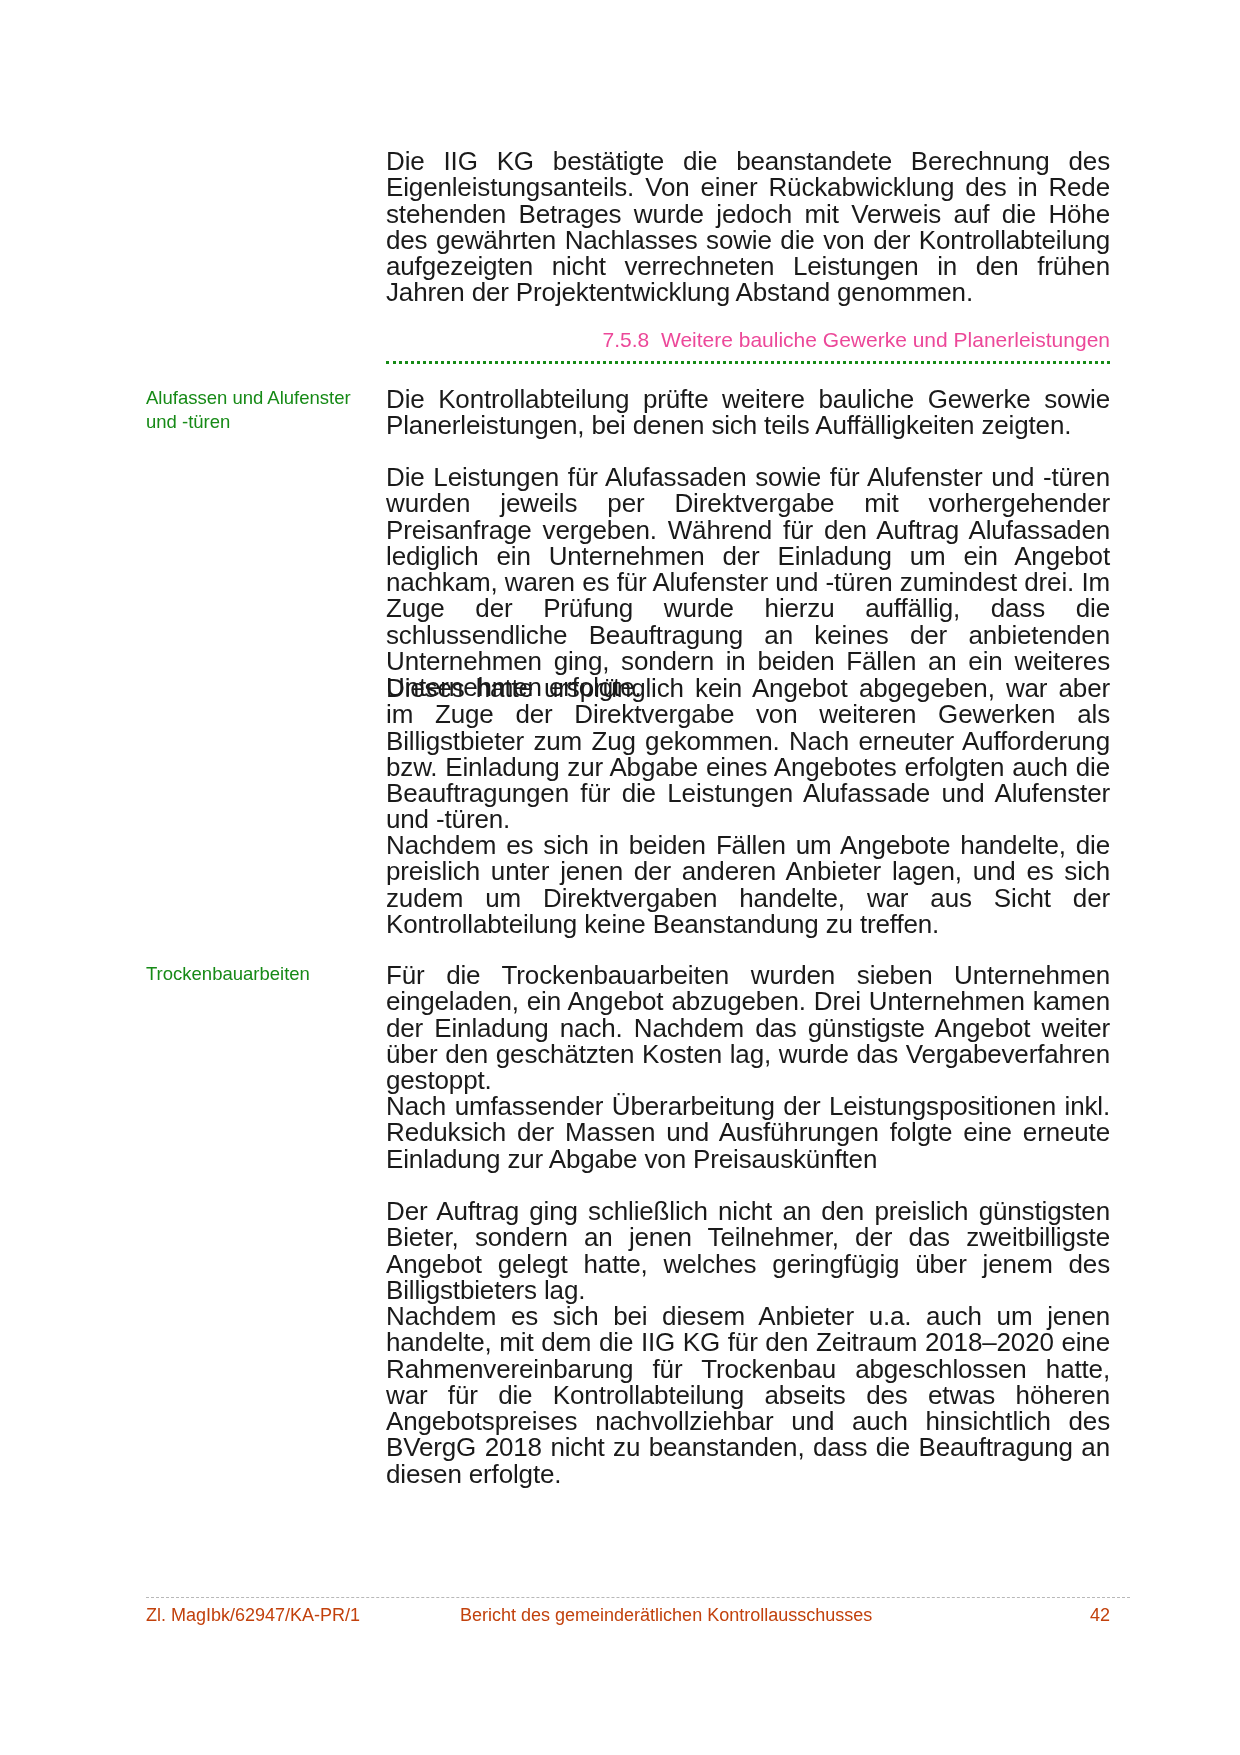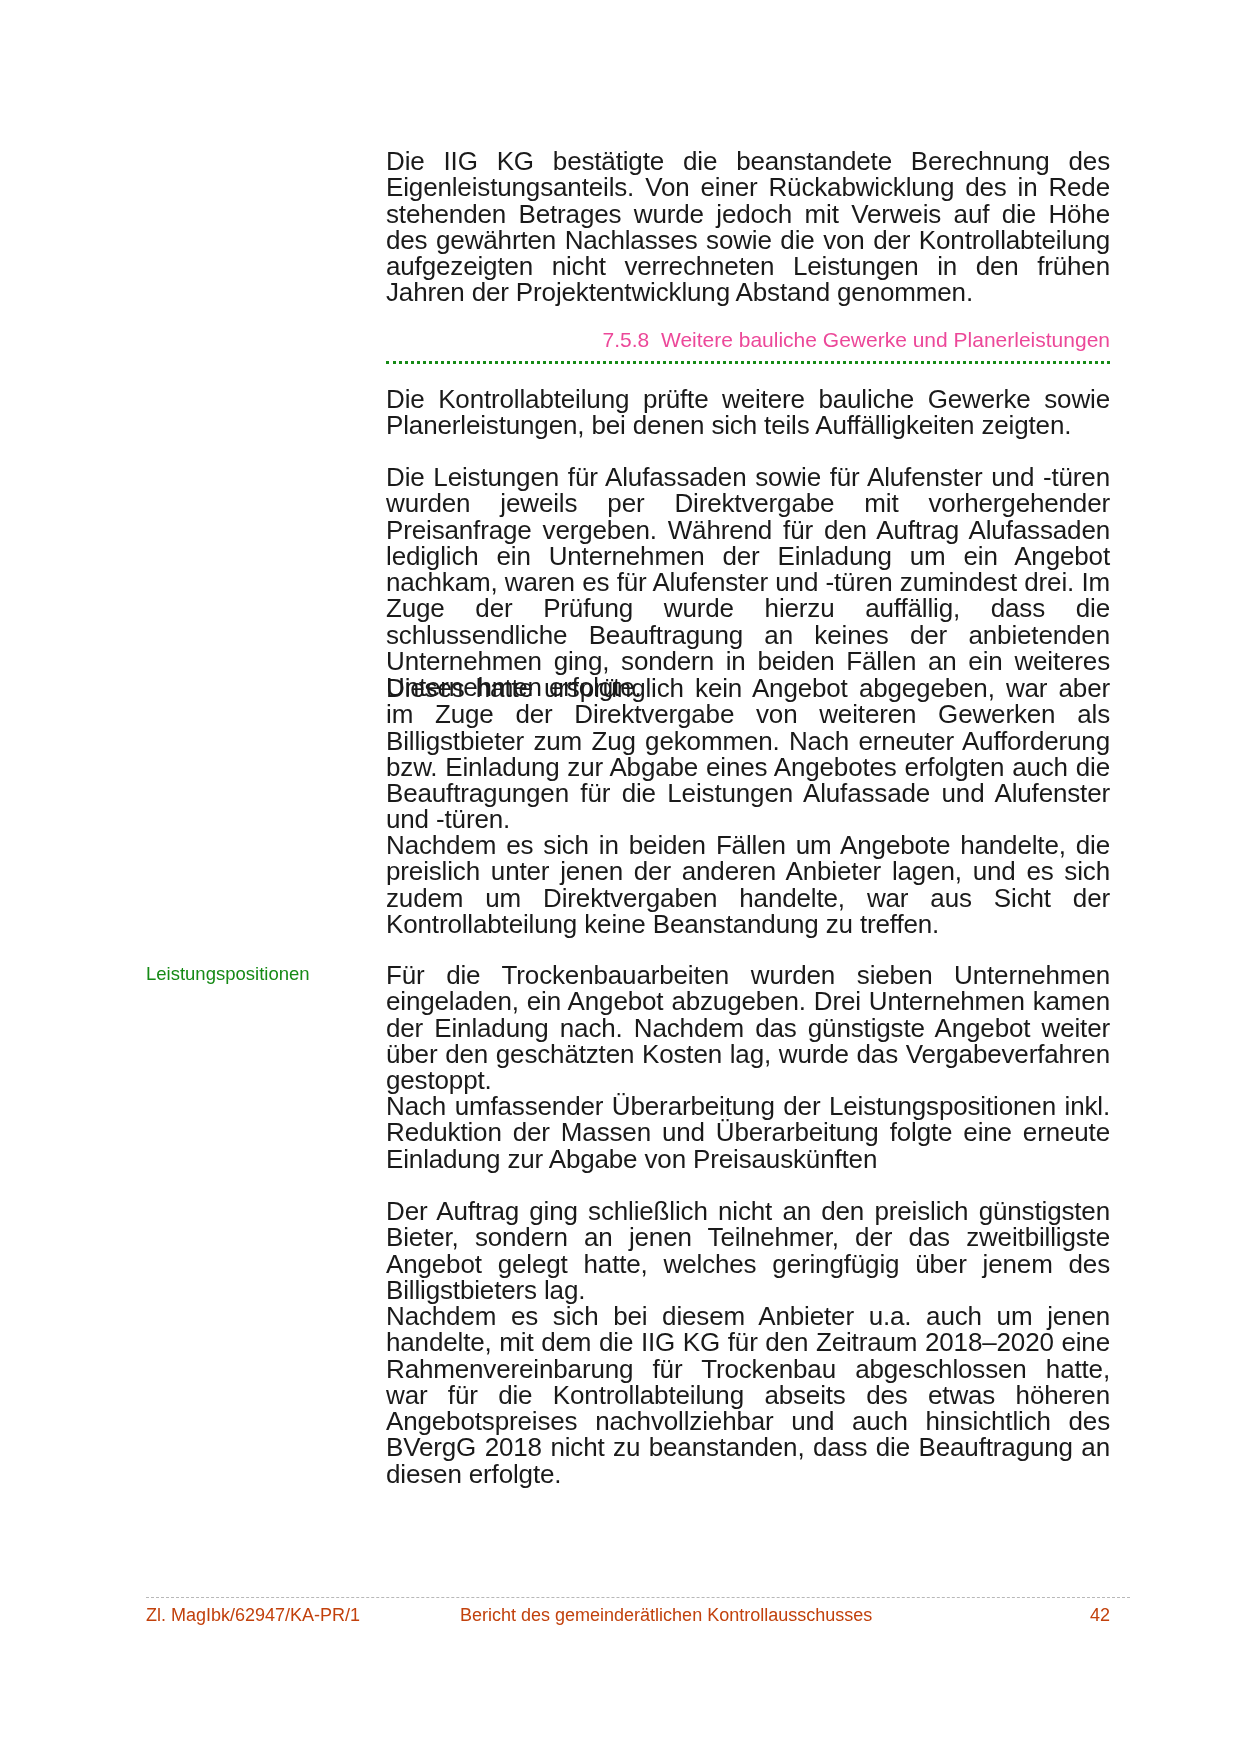--- a/index.html
+++ b/index.html
@@ -25,32 +25,33 @@
 
 <div class="page">
 
   <p class="para body-col" style="top:148px;">Die IIG KG bestätigte die beanstandete Berechnung des Eigenleistungs­anteils. Von einer Rückabwicklung des in Rede stehenden Betrages wurde jedoch mit Verweis auf die Höhe des gewährten Nachlasses sowie die von der Kontrollabteilung aufgezeigten nicht verrechneten Leistungen in den frühen Jahren der Projektentwicklung Abstand genommen.</p>
 
   <div class="heading-wrap">
     <h2 class="heading">7.5.8  Weitere bauliche Gewerke und Planerleistungen</h2>
     <div class="heading-rule"></div>
   </div>
 
+  <p class="margin-note" style="top:386px;">Alufassen und Alufenster und -türen</p>
   <p class="para body-col" style="top:386px;">Die Kontrollabteilung prüfte weitere bauliche Gewerke sowie Planer­leistungen, bei denen sich teils Auffälligkeiten zeigten.</p>
 
   <p class="para body-col" style="top:464px;">Die Leistungen für Alufassaden sowie für Alufenster und -türen wurden jeweils per Direktvergabe mit vorhergehender Preisanfrage vergeben. Während für den Auftrag Alufassaden lediglich ein Unternehmen der Einladung um ein Angebot nachkam, waren es für Alufenster und -türen zumindest drei. Im Zuge der Prüfung wurde hierzu auffällig, dass die schlussendliche Beauftragung an keines der anbietenden Unternehmen ging, sondern in beiden Fällen an ein weiteres Unternehmen erfolgte.</p>
 
   <p class="para body-col" style="top:675px;">Dieses hatte ursprünglich kein Angebot abgegeben, war aber im Zuge der Direktvergabe von weiteren Gewerken als Billigstbieter zum Zug gekommen. Nach erneuter Aufforderung bzw. Einladung zur Abgabe eines Angebotes erfolgten auch die Beauftragungen für die Leistungen Alufassade und Alufenster und -türen.</p>
 
   <p class="para body-col" style="top:832px;">Nachdem es sich in beiden Fällen um Angebote handelte, die preislich unter jenen der anderen Anbieter lagen, und es sich zudem um Direkt­vergaben handelte, war aus Sicht der Kontrollabteilung keine Bean­standung zu treffen.</p>
 
-  <p class="margin-note" style="top:962px;">Leistungspositionen</p>
+  <p class="margin-note" style="top:962px;">Trockenbauarbeiten</p>
   <p class="para body-col" style="top:962px;">Für die Trockenbauarbeiten wurden sieben Unternehmen eingeladen, ein Angebot abzugeben. Drei Unternehmen kamen der Einladung nach. Nachdem das günstigste Angebot weiter über den geschätzten Kosten lag, wurde das Vergabeverfahren gestoppt.</p>
 
-  <p class="para body-col" style="top:1093px;">Nach umfassender Überarbeitung der Leistungspositionen inkl. Reduk­tion der Massen und Überarbeitung folgte eine erneute Einladung zur Abgabe von Preisauskünften</p>
+  <p class="para body-col" style="top:1093px;">Nach umfassender Überarbeitung der Leistungspositionen inkl. Reduk­sich der Massen und Ausführungen folgte eine erneute Einladung zur Abgabe von Preisauskünften</p>
 
   <p class="para body-col" style="top:1198px;">Der Auftrag ging schließlich nicht an den preislich günstigsten Bieter, sondern an jenen Teilnehmer, der das zweitbilligste Angebot gelegt hatte, welches geringfügig über jenem des Billigstbieters lag.</p>
 
   <p class="para body-col" style="top:1303px;">Nachdem es sich bei diesem Anbieter u.a. auch um jenen handelte, mit dem die IIG KG für den Zeitraum 2018–2020 eine Rahmenvereinbarung für Trockenbau abgeschlossen hatte, war für die Kontrollabteilung abseits des etwas höheren Angebotspreises nachvollziehbar und auch hinsichtlich des BVergG 2018 nicht zu beanstanden, dass die Beauf­tragung an diesen erfolgte.</p>
 
   <div class="footer-rule"></div>
   <p class="footer" style="left:146px;">Zl. MagIbk/62947/KA-PR/1</p>
   <p class="footer" style="left:460px;">Bericht des gemeinderätlichen Kontrollausschusses</p>
   <p class="footer" style="right:130px;">42</p>
 

